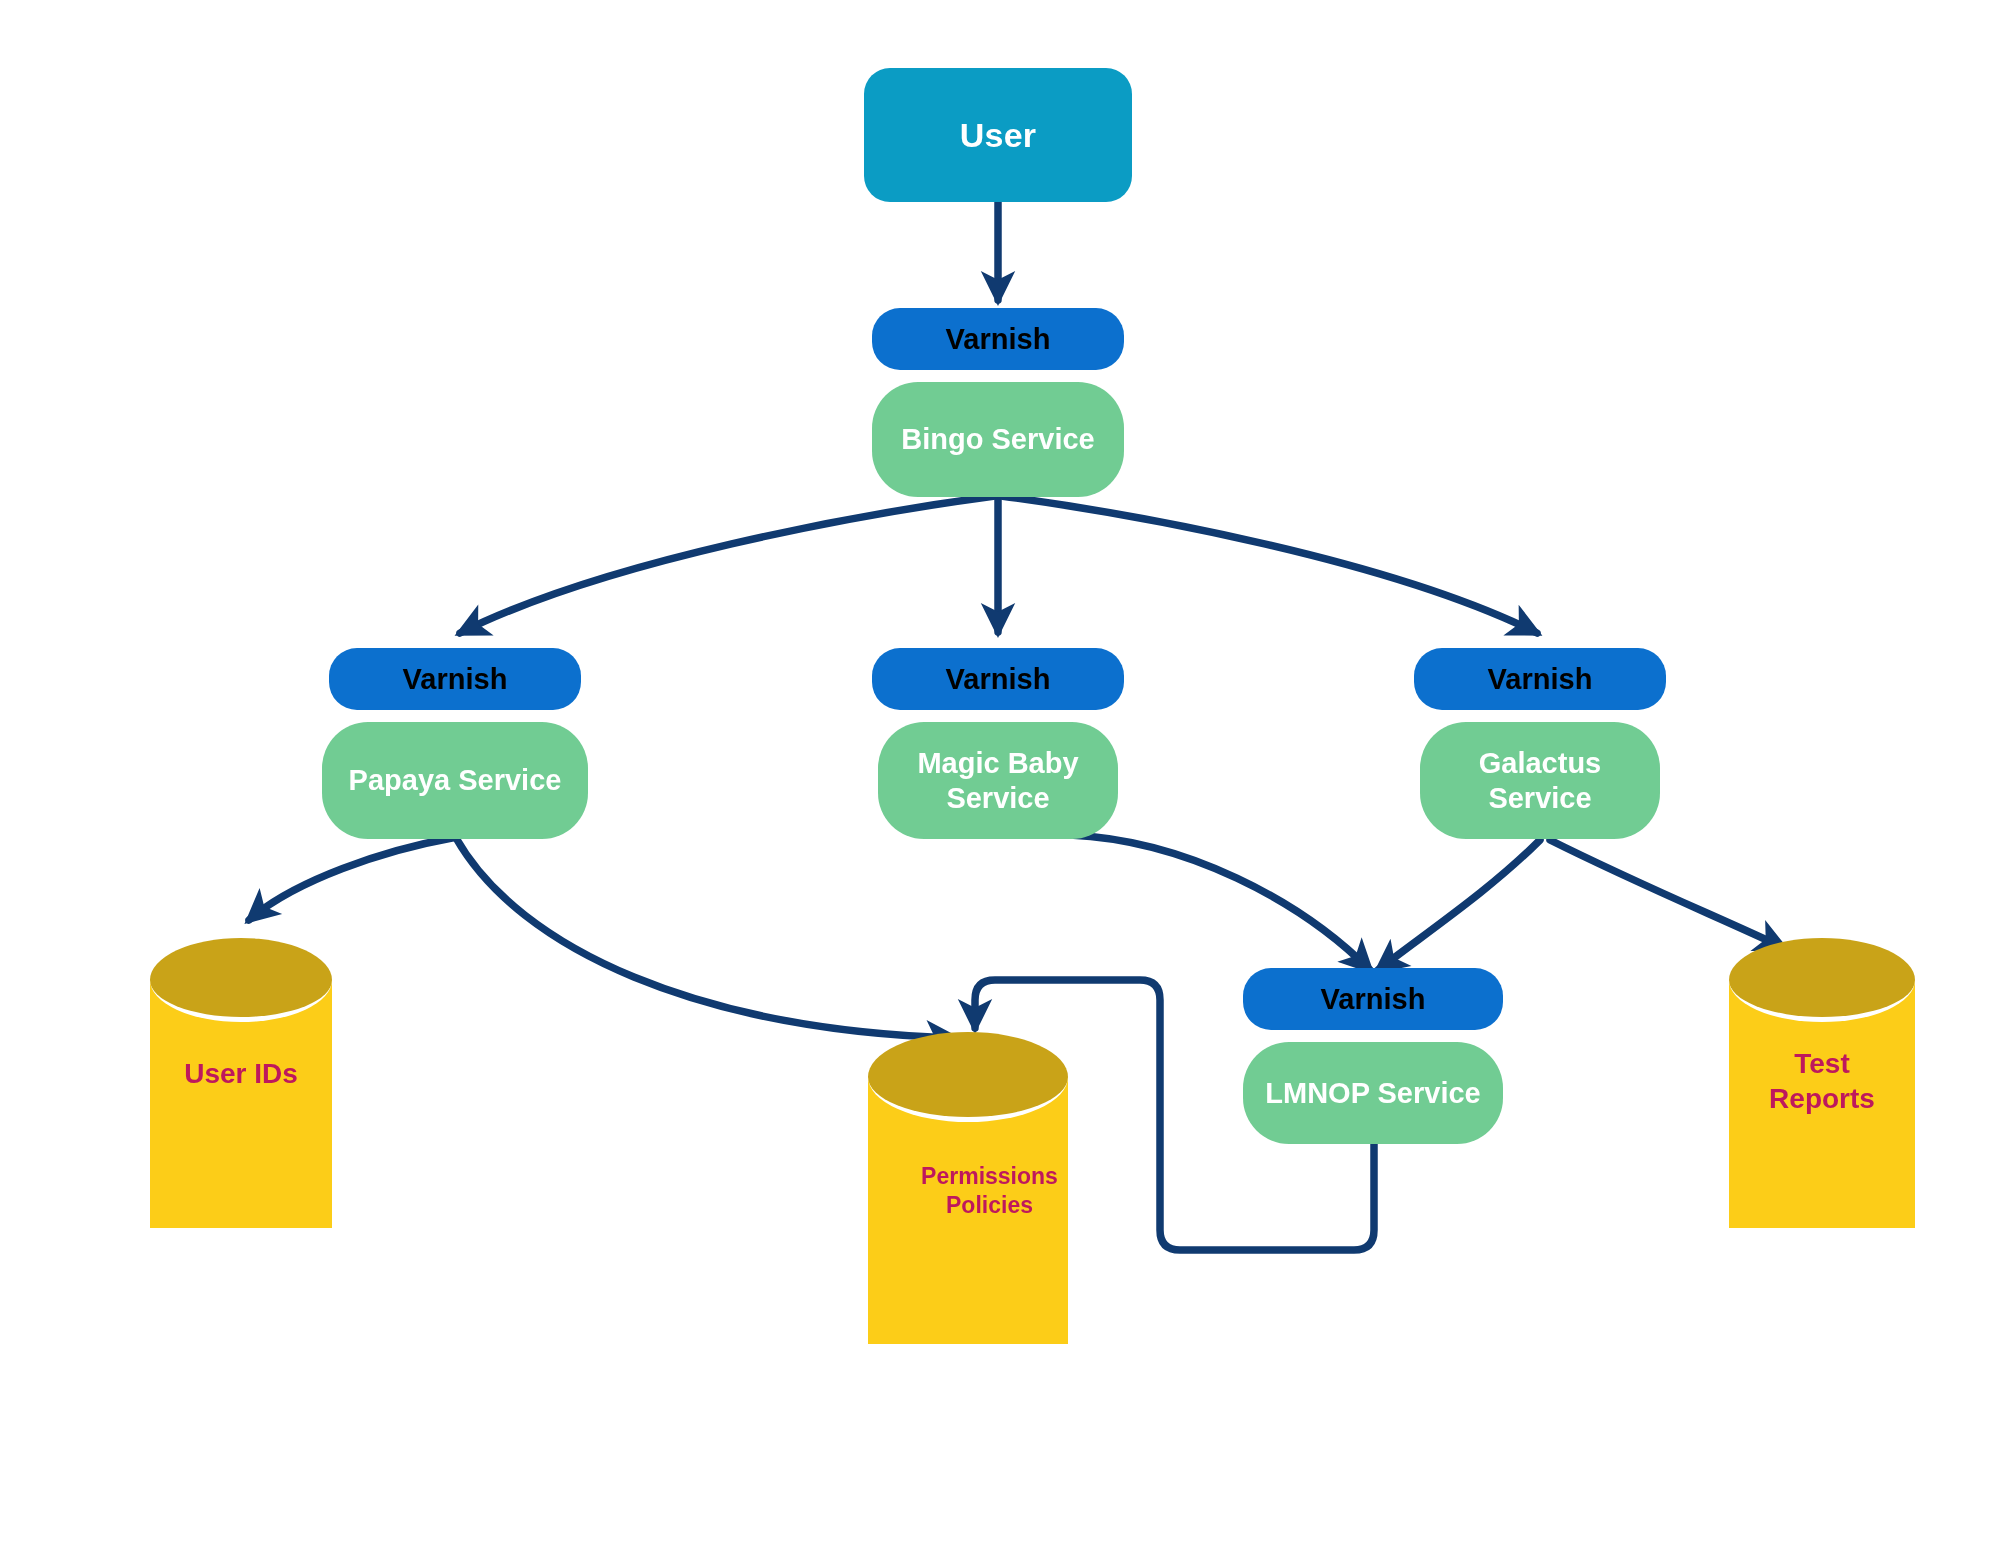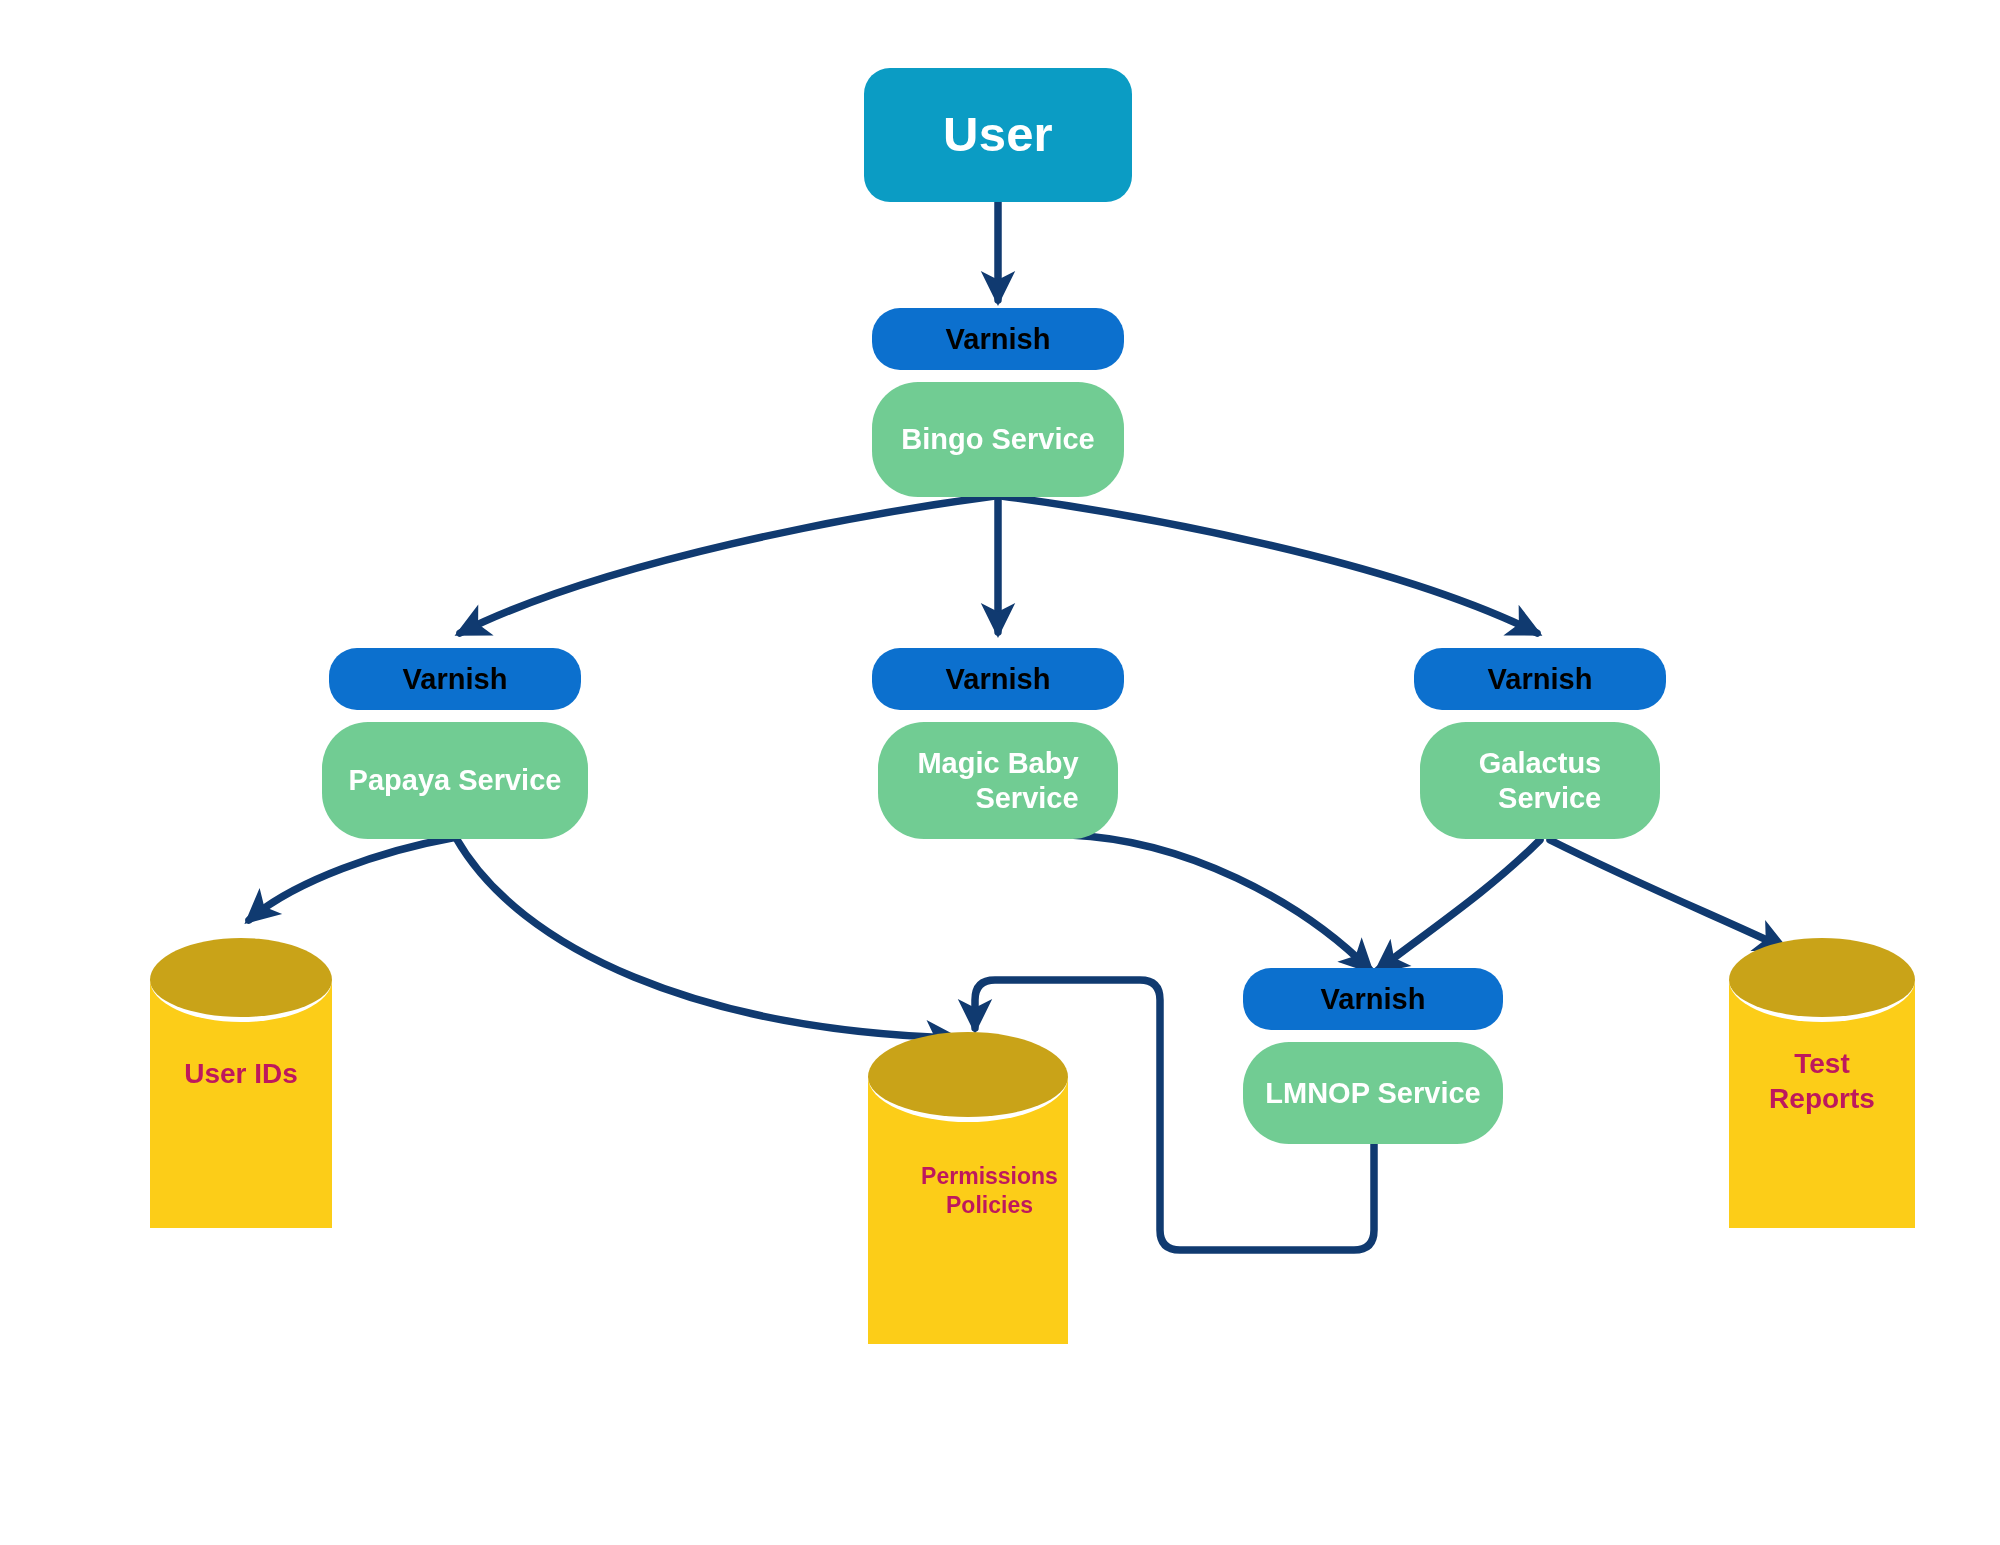--- a/index.html
+++ b/index.html
@@ -50,21 +50,21 @@
     line-height: 1.18;
     white-space: pre-line;
   }
 
   
   .node-user {
     background: #0b9cc4;
     border-radius: 26px;
     color: #ffffff;
     font-weight: bold;
-    font-size: 49px;
+    font-size: 34px;
     letter-spacing: 0.2px;
   }
 
   
   .node-varnish {
     background: #0c70ce;
     border-radius: 28px;
     color: #000000;
     font-weight: bold;
     font-size: 29px;
@@ -72,21 +72,20 @@
   }
 
   
   .node-service {
     background: #71cc93;
     border-radius: 46px;
     color: #ffffff;
     font-weight: bold;
     font-size: 29px;
     z-index: 5;
-    text-align: right;
   }
 
   
   .node-store {
     z-index: 4;
   }
   .cyl-body {
     position: absolute;
     left: 0;
     right: 0;

